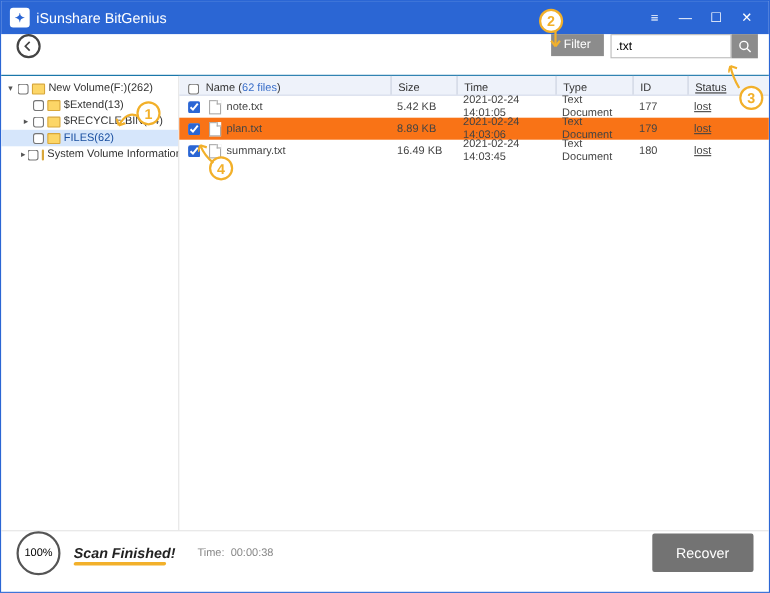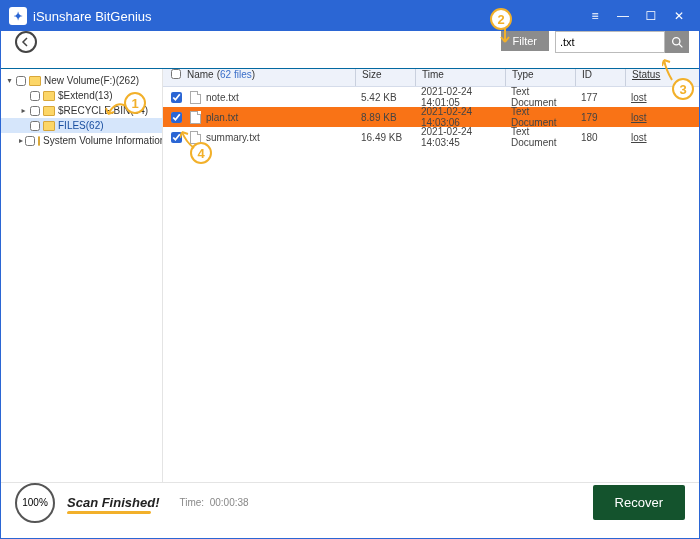--- a/index.html
+++ b/index.html
@@ -27,21 +27,21 @@
 .tree-row input[type=checkbox] { width: 10px; height: 10px; margin-right: 3px; }
 .tree-row .folder-icon { width: 12px; height: 10px; background: #fcd667; border: 1px solid #d8a73a; border-radius: 1px; margin-right: 3px; }
 .tree-row .label { color: #333; }
 .tree-row.selected { background: #d6e6fb; }
 .tree-row.selected .label { color: #1a4fa0; }
 .level0 { padding-left: 4px; }
 .level1 { padding-left: 18px; }
 
 .table { flex: 1; font-size: 10px; }
 .thead { display: flex; height: 18px; background: #eef2fa; border-bottom: 1px solid #d5dcea; }
-.th { padding: 0 6px; display: flex; align-items: flex-start; color: #333; border-left: 1px solid #c9d0de; }
+.th { padding: 0 6px; display: flex; align-items: flex-end; color: #333; border-left: 1px solid #c9d0de; }
 .th:first-child { border-left: none; }
 .th .count { color: #3b6fc9; }
 .col-name { width: 192px; padding-left: 8px; }
 .col-size { width: 60px; }
 .col-time { width: 90px; }
 .col-type { width: 70px; }
 .col-id { width: 50px; }
 .col-status { width: 60px; text-decoration: underline; }
 
 .trow { display: flex; height: 20px; align-items: center; }
@@ -51,21 +51,21 @@
 .td.col-name input { width: 11px; height: 11px; margin-right: 8px; accent-color: #2b66d4; }
 .file-icon { width: 11px; height: 13px; border: 1px solid #aaa; background: #fff; margin-right: 5px; position: relative; }
 .file-icon::after { content: ""; position: absolute; right: -1px; top: -1px; width: 3px; height: 3px; background: #fff; border-left: 1px solid #aaa; border-bottom: 1px solid #aaa; }
 
 .footer { height: 40px; border-top: 1px solid #e4e4e4; display: flex; align-items: center; padding: 0 14px; }
 .progress-ring { width: 40px; height: 40px; border: 2px solid #555; border-radius: 50%; display: flex; align-items: center; justify-content: center; font-size: 10px; margin-right: 12px; }
 .scan-status { font-size: 13px; font-style: italic; font-weight: bold; color: #222; position: relative; }
 .scan-status::after { content: ""; position: absolute; left: 0; right: 8px; bottom: -4px; height: 3px; background: linear-gradient(90deg, #f2b02a, #f2b02a); border-radius: 3px; transform: skewX(-10deg); }
 .time-label { font-size: 10px; color: #888; margin-left: 20px; }
 .footer .spacer { flex: 1; }
-.recover-btn { background: #14532d; color: #fff; border: none; font-size: 13px; padding: 10px 22px; cursor: pointer; border-radius: 2px; }
+.recover-btn { background: #737373; color: #fff; border: none; font-size: 13px; padding: 10px 22px; cursor: pointer; border-radius: 2px; }
 
 .callout { position: absolute; width: 22px; height: 22px; border: 2px solid #f2b02a; border-radius: 50%; background: #fff; color: #f2b02a; font-weight: bold; font-size: 13px; display: flex; align-items: center; justify-content: center; pointer-events: none; }
 .arrow { position: absolute; pointer-events: none; }
 </style>
 </head>
 <body>
 
 <div class="titlebar">
   <div class="logo">✦</div>
   <div class="title">iSunshare BitGenius</div>

